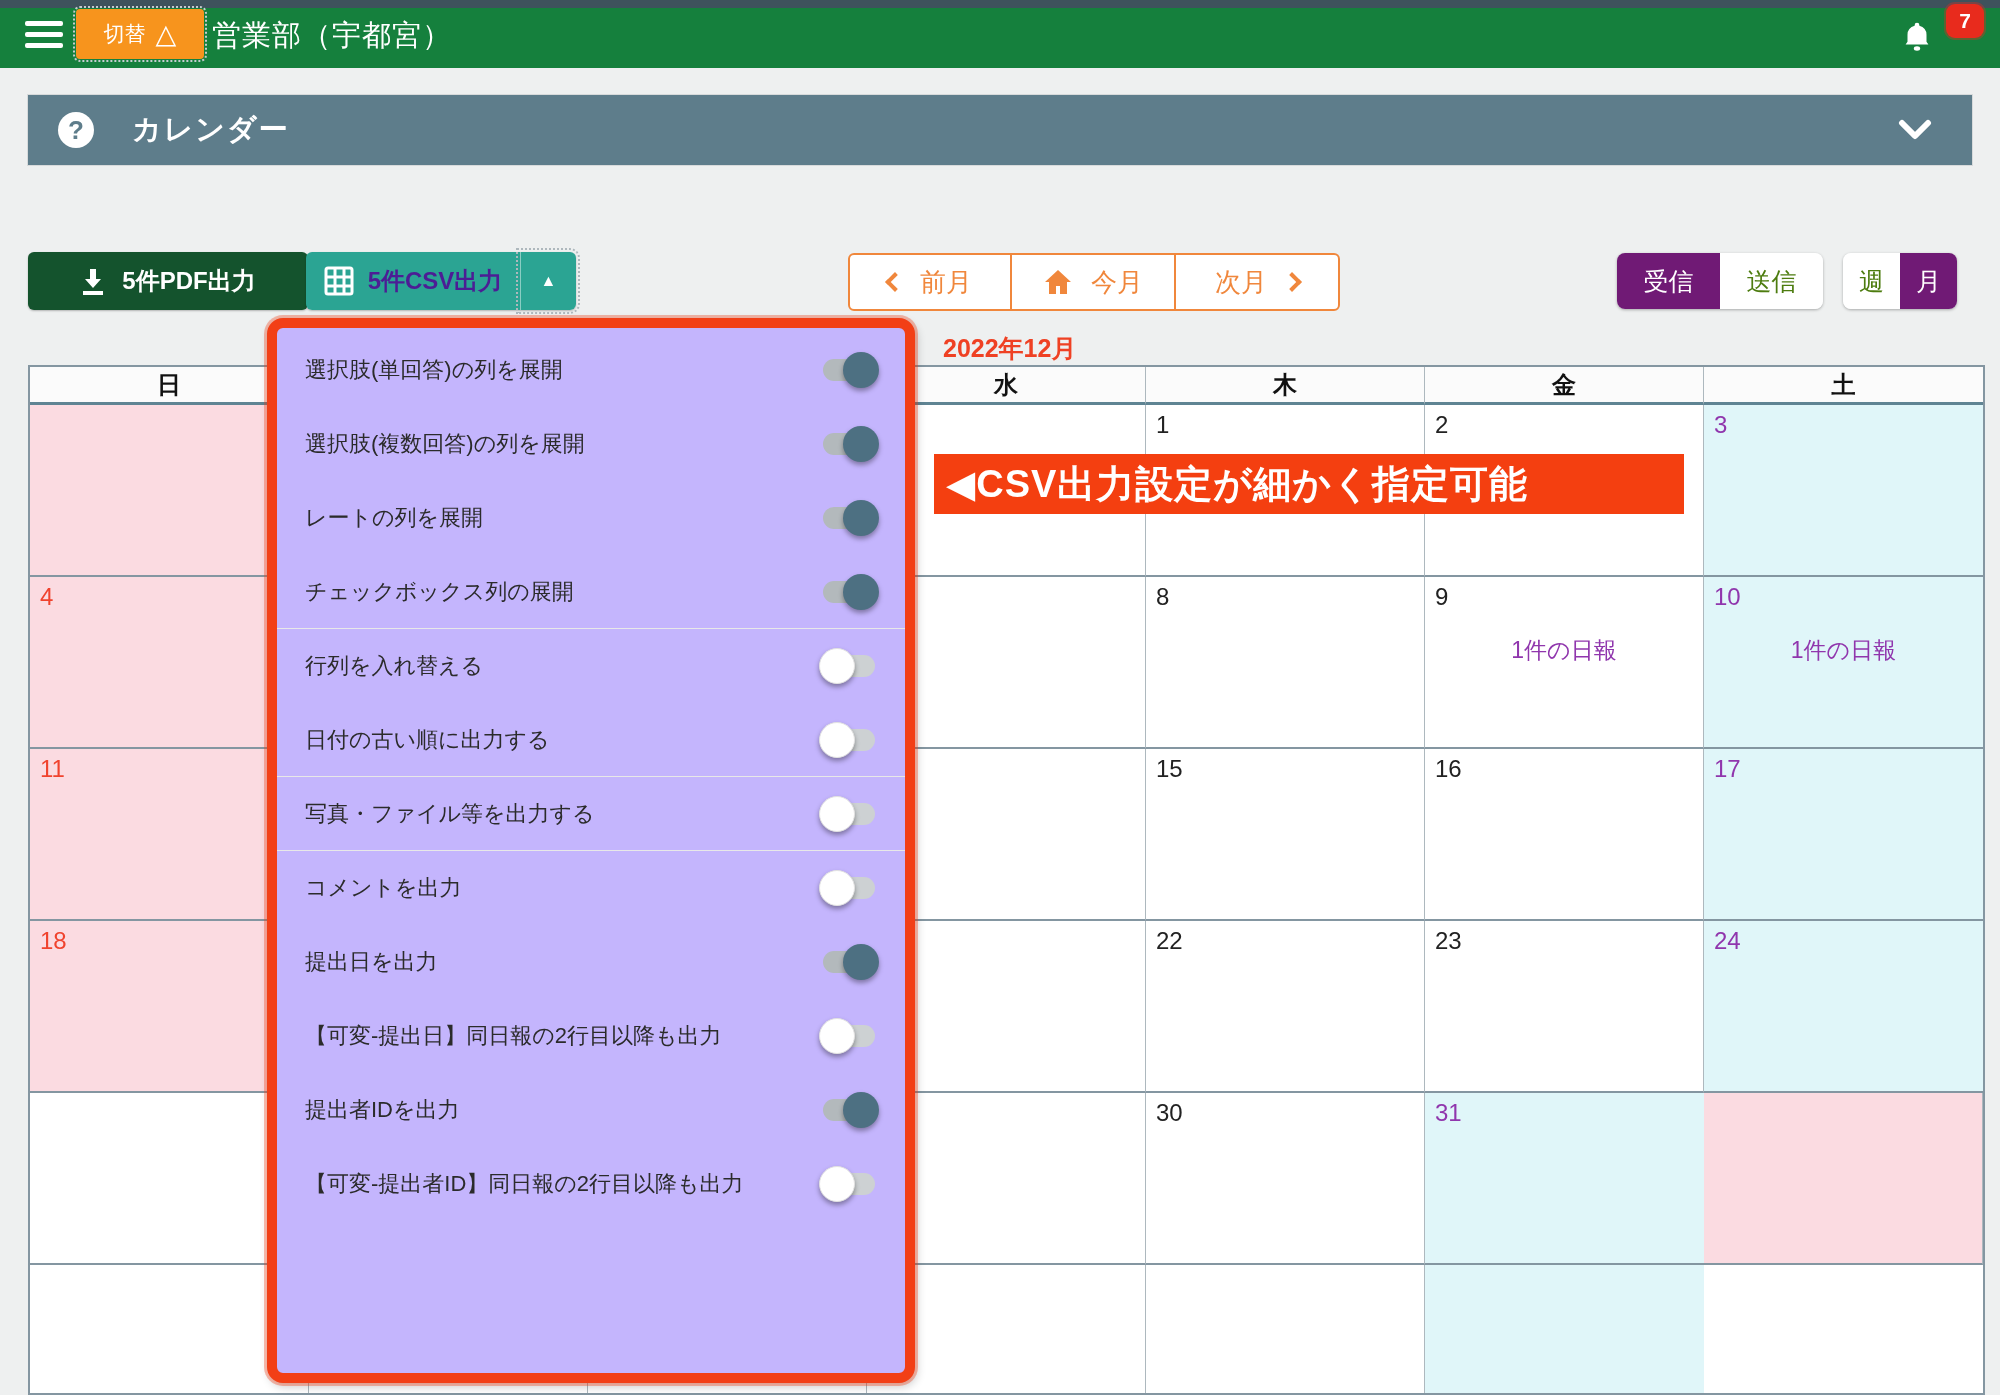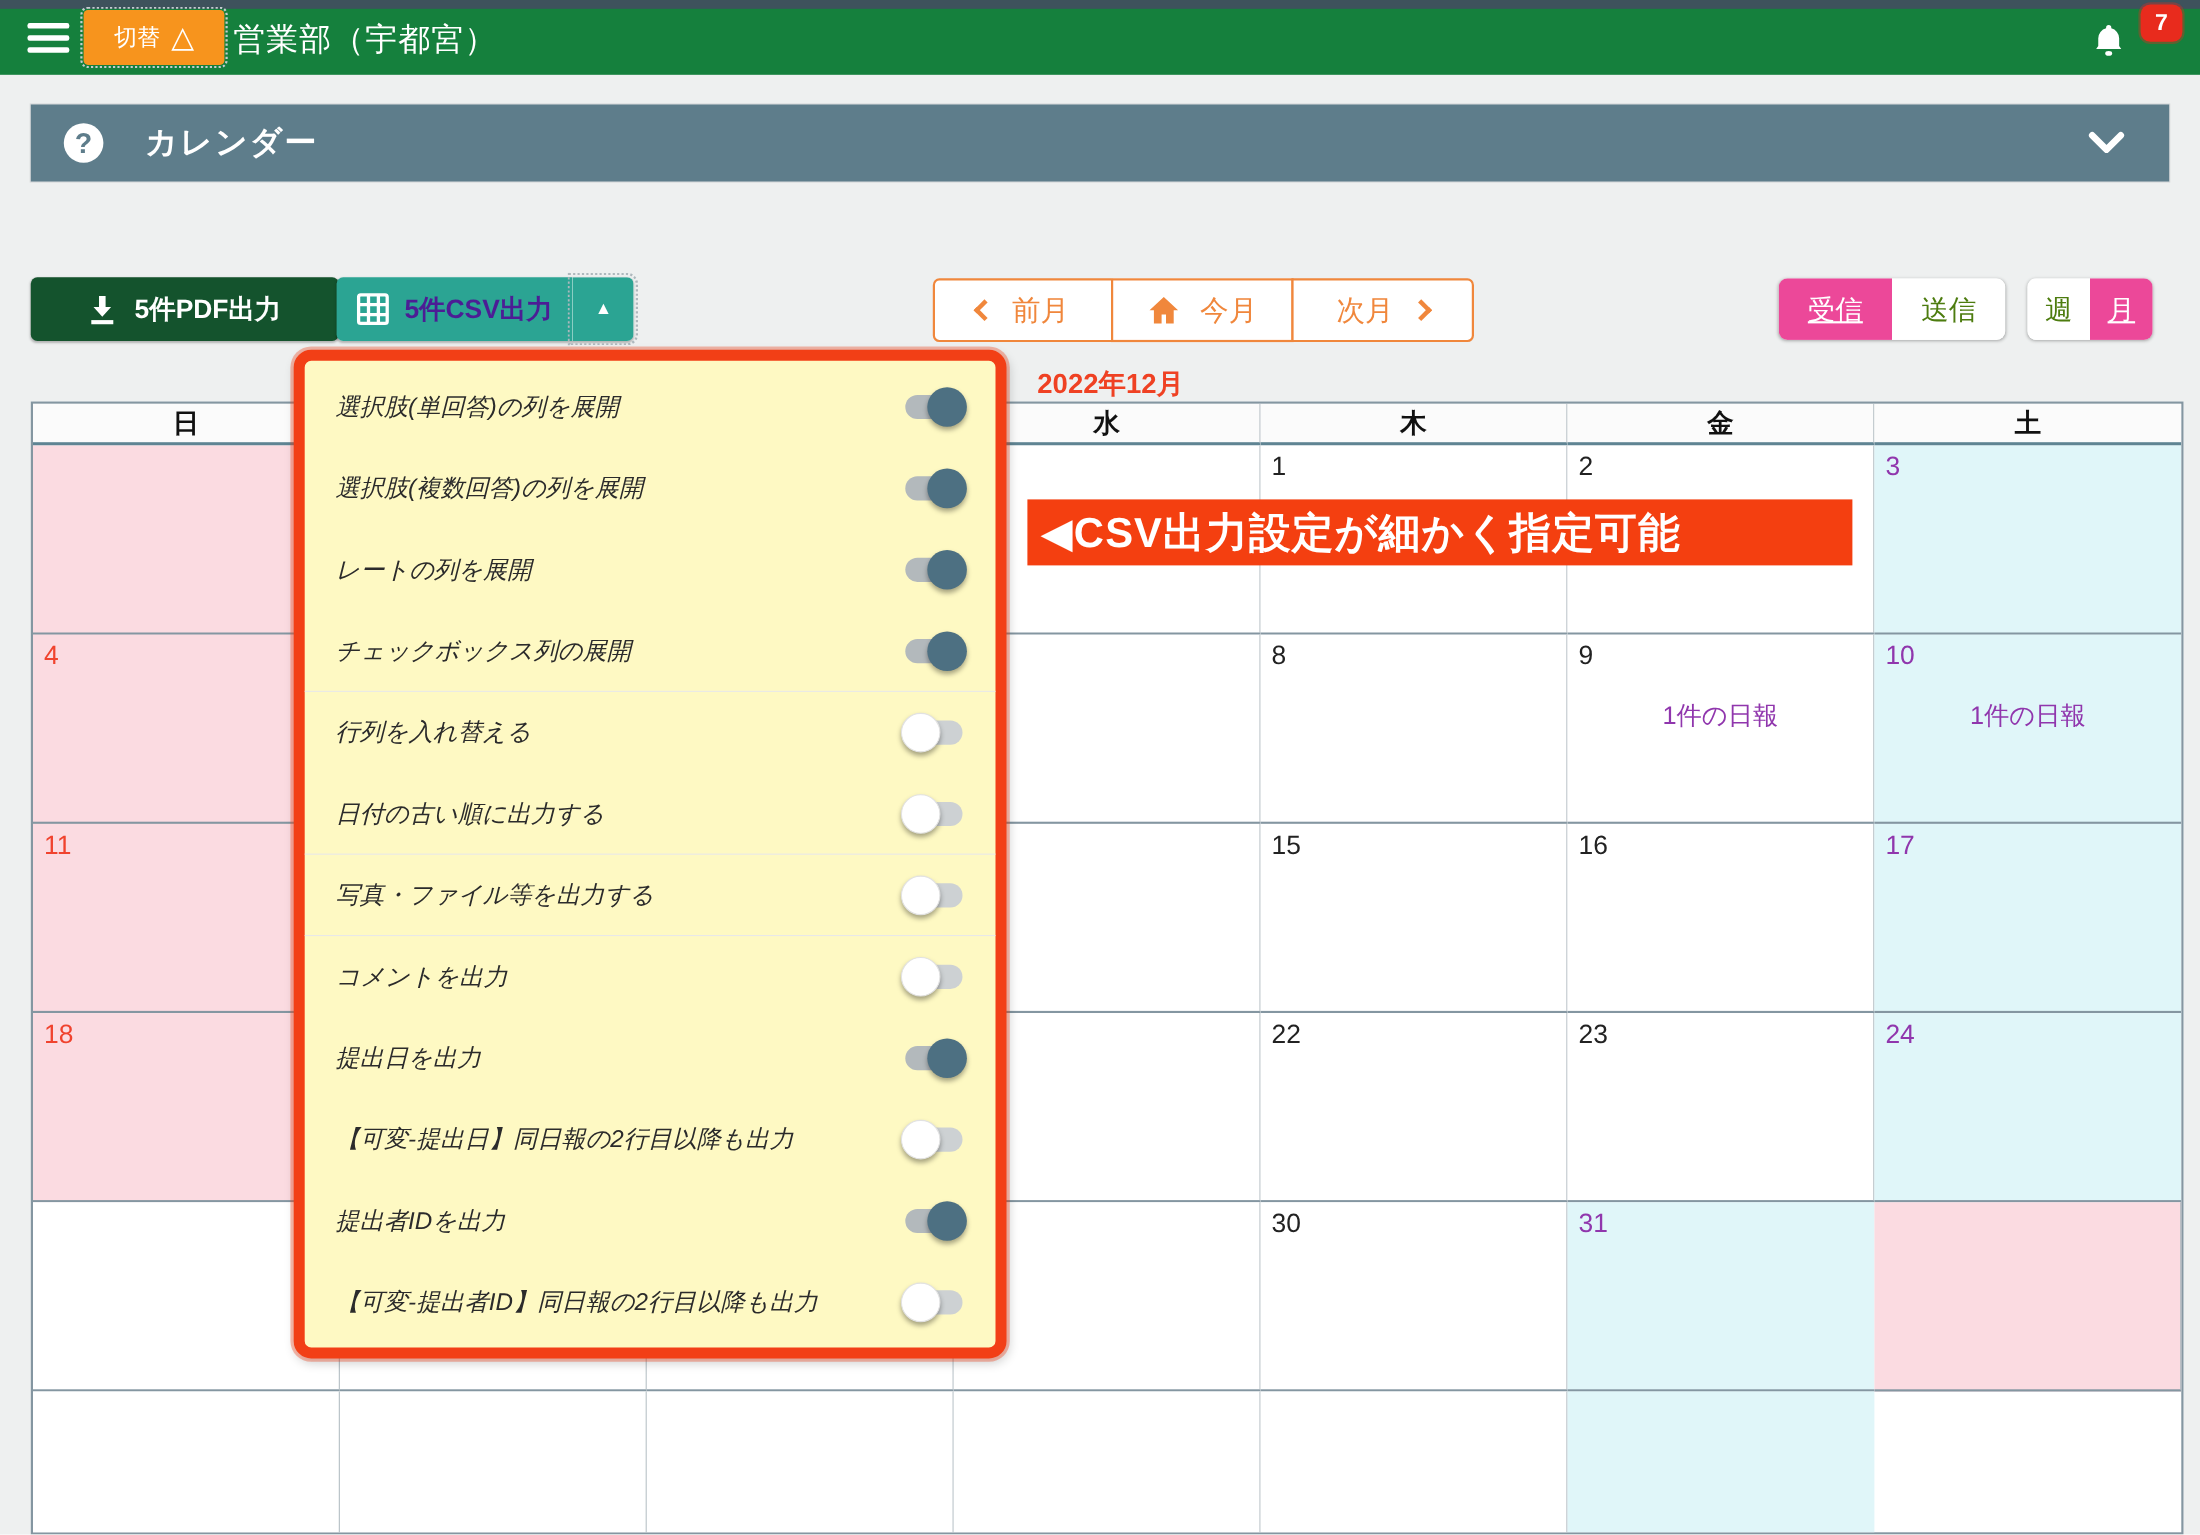--- a/index.html
+++ b/index.html
@@ -50,21 +50,21 @@
   .mn-next { width:166px; border-radius:0 6px 6px 0; }
   .chev { width:14px; height:14px; border-top:4px solid #f0873c; border-right:4px solid #f0873c; display:inline-block; }
   .chev.left { transform:rotate(-135deg); }
   .chev.right { transform:rotate(45deg); }
 
   .pillgroup { position:absolute; top:253px; height:56px; display:flex; border-radius:8px; overflow:hidden;
     box-shadow:0 1px 3px rgba(0,0,0,.3); }
   .pg-recv { left:1617px; }
   .pg-view { left:1843px; }
   .pill { height:56px; display:flex; align-items:center; justify-content:center; font-size:25px; cursor:pointer; }
-  .pill.purple { background:#ec4899; color:#fff;text-decoration:underline; }
+  .pill.purple { background:#701a75; color:#fff; }
   .pill.white { background:#fff; color:#4d7c0f; }
   .pg-recv .pill { width:103px; }
   .pg-view .pill { width:57px; }
 
   
   .month-label { position:absolute; left:943px; top:332px; color:#ef4123; font-size:25px; font-weight:bold; }
   .cal { position:absolute; left:28px; top:365px; width:1957px; height:1030px; background:#fff;
     border:2px solid #8496a1; overflow:hidden; z-index:1;
     display:grid; grid-template-columns:repeat(7,1fr); grid-template-rows:38px repeat(6,172px); }
   .cal-h { background:#fbfbfb; border-bottom:3px solid #5f8493; border-right:1px solid #adb8be;
@@ -76,23 +76,23 @@
   .cal-date { position:absolute; left:10px; top:6px; font-size:24px; color:#222; }
   .cal-date.sun { color:#f0432e; }
   .cal-date.sat { color:#9036ad; }
   .cal-report { position:absolute; left:0; top:58px; width:100%; text-align:center; font-size:23px; color:#9036ad; }
 
   
   .banner { position:absolute; left:934px; top:454px; width:750px; height:60px; background:#f43f10; color:#fff;
     font-size:38px; font-weight:bold; display:flex; align-items:center; padding:0 12px; z-index:5; letter-spacing:1px; }
 
   
-  .panel { position:absolute; left:267px; top:318px; width:648px; height:917px; background:#fef9c3; z-index:10;
+  .panel { position:absolute; left:267px; top:318px; width:648px; height:1065px; background:#c4b5fd; z-index:10;
     border:10px solid #f23f16; border-radius:16px; box-shadow:0 0 0 3px rgba(242,63,22,.35), 2px 4px 10px rgba(0,0,0,.2);
-    padding-top:5px;font-style:italic; }
+    padding-top:5px; }
   .opt-row { height:74px; display:flex; align-items:center; justify-content:space-between; padding:0 30px 0 28px; }
   .opt-row.divided { border-bottom:1px solid #e8e8e8; }
   .opt-label { font-size:22px; color:#2b2b2b; }
   .toggle { position:relative; width:52px; height:22px; border-radius:11px; flex:none; cursor:pointer; }
   .toggle.on  { background:#b3b9bc; }
   .toggle.off { background:#cdd1d3; }
   .knob { position:absolute; top:-7px; width:36px; height:36px; border-radius:50%;
     box-shadow:0 3px 5px rgba(0,0,0,.35); }
   .toggle.on  .knob { right:-4px; background:#4d7082; }
   .toggle.off .knob { left:-4px; background:#fff; border:1px solid #e2e2e2; }

